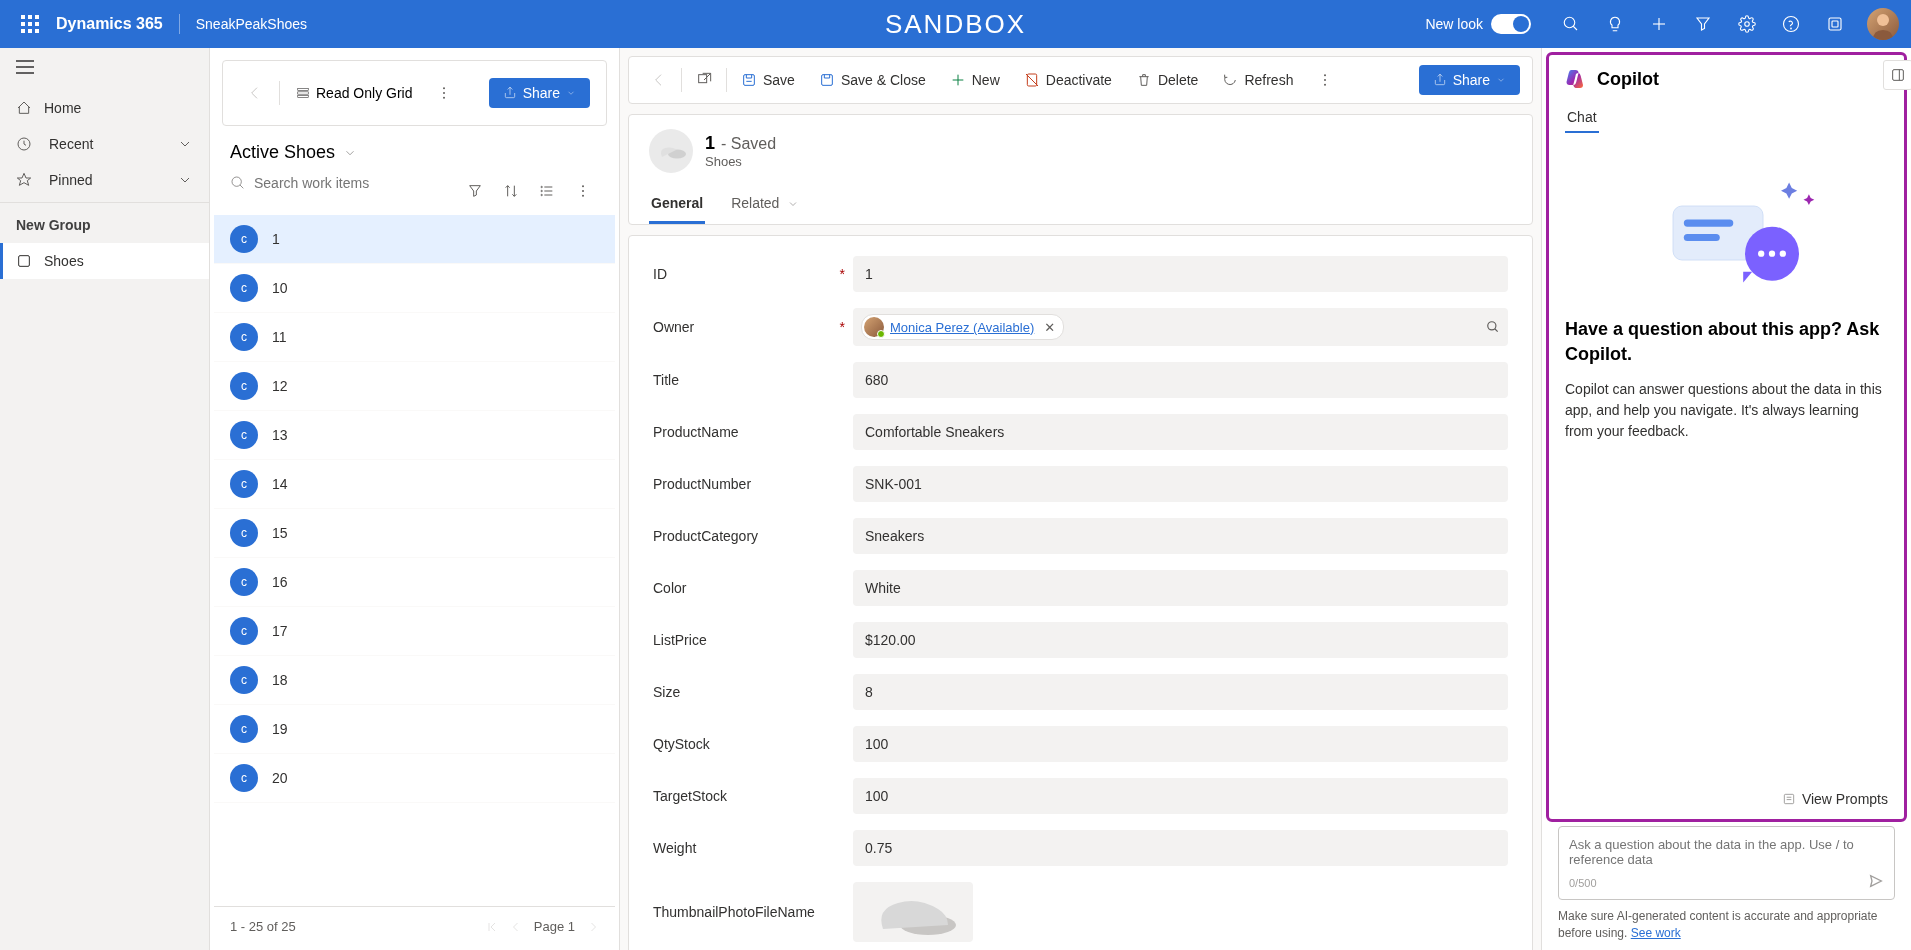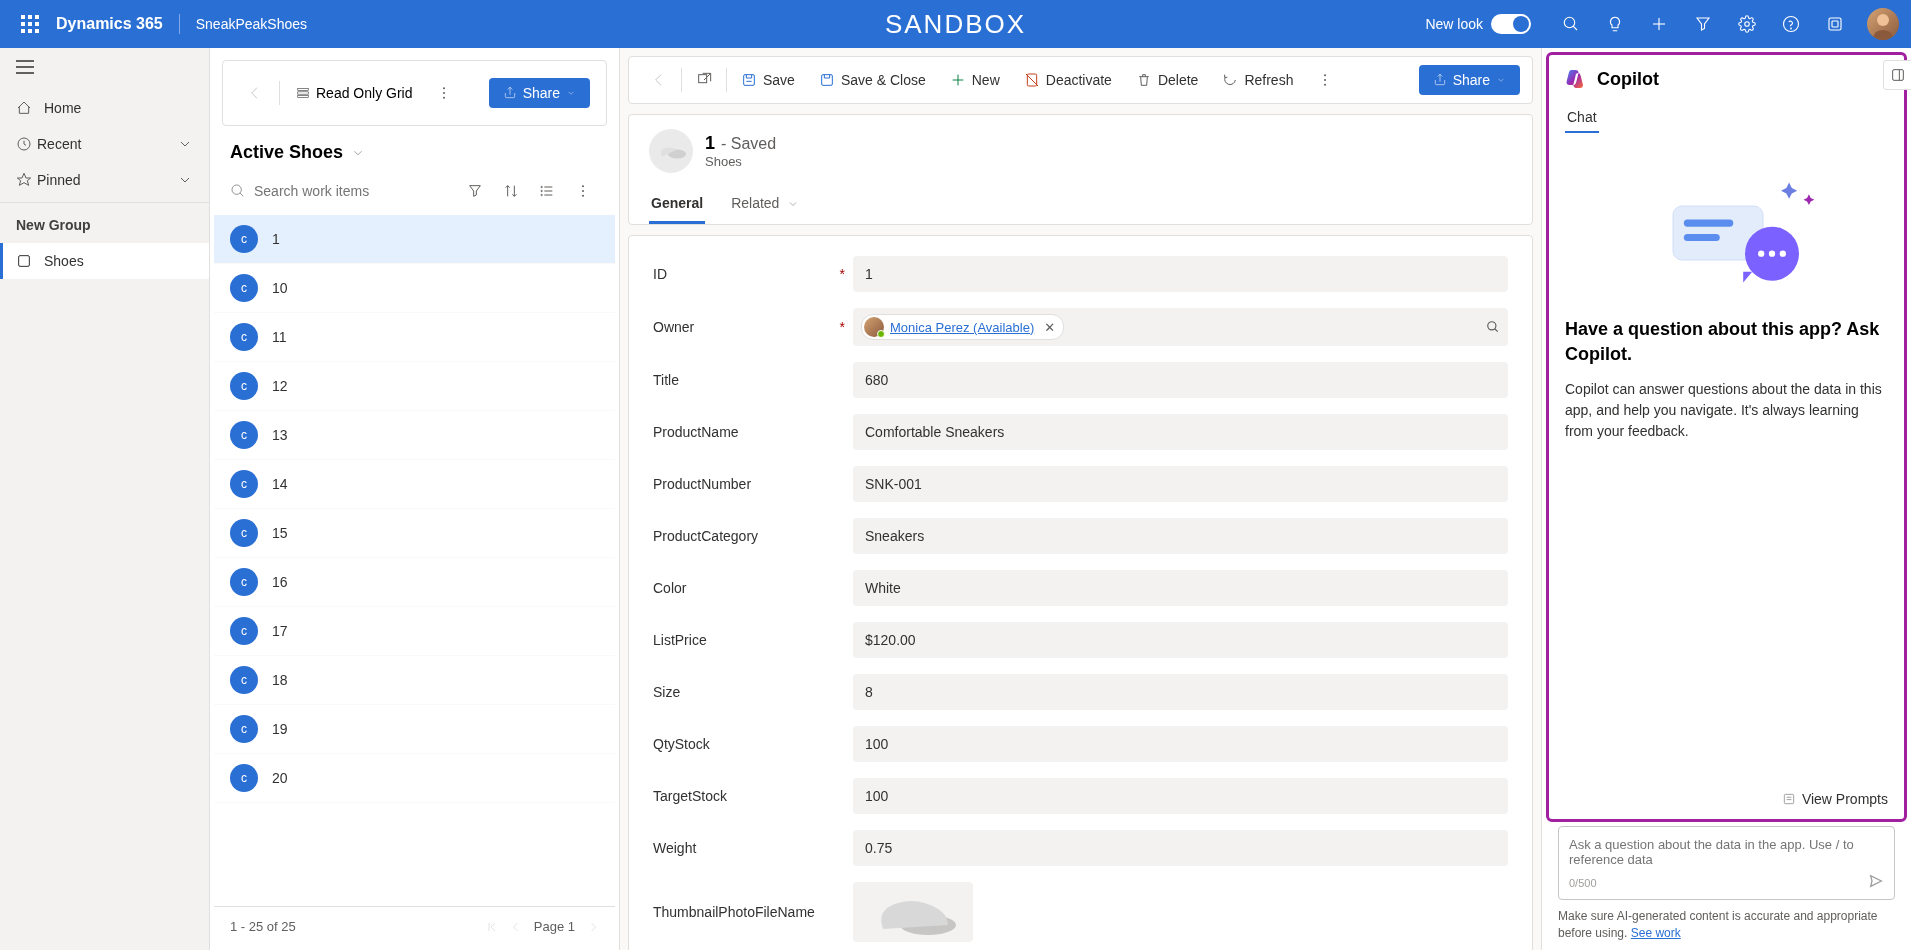--- a/index.html
+++ b/index.html
@@ -19,40 +19,40 @@
 .top-icon svg{stroke:#fff;fill:none;stroke-width:1.5}
 .avatar{width:32px;height:32px;border-radius:50%;background:linear-gradient(135deg,#d4a373,#8b5a3c);margin-left:8px;cursor:pointer;overflow:hidden}
 .avatar svg{width:32px;height:32px}
 .main{display:flex;height:calc(100vh - 48px)}
 .nav{width:210px;background:#f3f2f1;border-right:1px solid #e1dfdd}
 .hamburger{padding:12px 16px;cursor:pointer}
 .hamburger svg{stroke:#323130}
 .nav-item{display:flex;align-items:center;padding:10px 16px;font-size:14px;color:#323130;cursor:pointer;gap:12px}
 .nav-item svg{width:16px;height:16px;stroke:#605e5c;fill:none;stroke-width:1.5}
 .nav-item.has-chevron{justify-content:space-between}
-.nav-item.has-chevron .lbl{display:flex;align-items:center;gap:5px}
+.nav-item.has-chevron .lbl{display:flex;align-items:center;gap:17px}
 .nav-divider{height:1px;background:#e1dfdd;margin:4px 0}
 .nav-group{padding:10px 16px;font-size:14px;font-weight:600;color:#404040}
 .nav-item.active{background:#fff;border-left:3px solid #2A6FD4;padding-left:13px}
 .nav-item.active svg{stroke:#323130}
 
 .list-panel{width:410px;background:#fff;display:flex;flex-direction:column;border-right:1px solid #e1dfdd;padding:4px}
 .list-cmd{display:flex;align-items:center;padding:16px;gap:8px;border:1px solid #e1dfdd;border-radius:4px;margin:8px}
 .cmd-icon{width:32px;height:32px;display:flex;align-items:center;justify-content:center;cursor:pointer}
 .cmd-icon svg{stroke:#605e5c;fill:none;stroke-width:1.5;width:16px;height:16px}
 .cmd-icon.disabled svg{stroke:#c8c6c4}
 .cmd-sep{width:1px;height:24px;background:#e1dfdd}
 .readonly-btn{display:flex;align-items:center;gap:6px;font-size:14px;padding:6px 8px;cursor:pointer}
 .readonly-btn svg{width:14px;height:14px;stroke:#323130;fill:none}
 .share-btn{background:#2A6FD4;color:#fff;border:none;border-radius:4px;padding:7px 14px;font-size:14px;display:flex;align-items:center;gap:6px;cursor:pointer;margin-left:auto}
 .share-btn svg{stroke:#fff;fill:none;width:14px;height:14px}
 .list-title{padding:8px 16px 4px;display:flex;align-items:center;gap:8px}
-.list-title span{font-size:18px;font-weight:700}
+.list-title span{font-size:18px;font-weight:400}
 .list-title svg{width:14px;height:14px;stroke:#605e5c;fill:none}
-.list-search{padding:8px 16px;display:flex;align-items:center;gap:12px}
+.list-search{padding:8px 16px;display:flex;align-items:flex-start;gap:12px}
 .search-box{flex:1;display:flex;align-items:center;gap:8px;color:#605e5c}
 .search-box input{border:none;outline:none;font-size:14px;flex:1}
 .search-box svg{width:16px;height:16px;stroke:#605e5c;fill:none}
 .filter-icons{display:flex;gap:4px}
 .list-body{flex:1;overflow-y:auto}
 .list-row{display:flex;align-items:center;padding:10px 16px;gap:14px;cursor:pointer;border-bottom:1px solid #faf9f8}
 .list-row.selected{background:#e5f0ff}
 .row-badge{width:28px;height:28px;border-radius:50%;background:#2A6FD4;color:#fff;display:flex;align-items:center;justify-content:center;font-size:12px}
 .row-badge::after{content:"c"}
 .row-label{font-size:14px;color:#323130}

